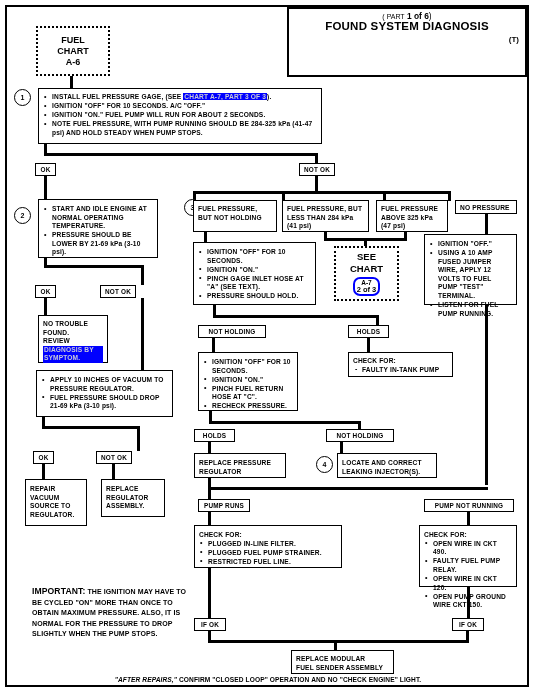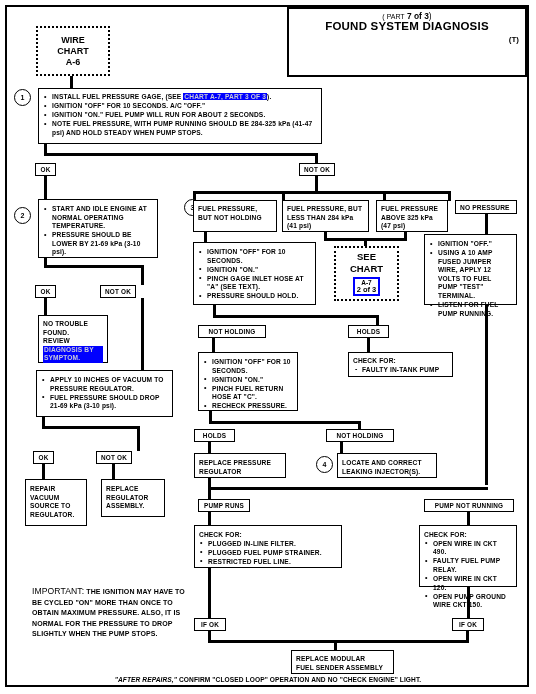--- a/index.html
+++ b/index.html
@@ -49,41 +49,41 @@
 
   
   .hl{background:#0000ff;color:#c8c8d8;padding:0 1px;}
   .hlbox{border:2px solid #0000ff;display:inline-block;padding:0 2px;line-height:8px;}
 
   .fromchart{font-size:9px;font-weight:bold;line-height:11px;}
 
   .seechart{font-size:9.5px;font-weight:bold;line-height:12px;}
 
   .important{position:absolute;font-size:7px;line-height:10.6px;font-weight:bold;letter-spacing:.1px;}
-  .important .hd{font-size:8.6px;font-weight:normal;}
+  .important .hd{font-size:8.6px;font-weight:bold;}
 
   .footer{position:absolute;font-size:6.6px;font-weight:bold;text-align:center;width:100%;letter-spacing:.1px;}
   .footer i{font-style:italic;}
 </style>
 </head>
 <body>
 
 <div id="page">
   <div class="frame"></div>
 
   <div class="abs titleblock" style="left:287px;top:7px;width:240px;height:70px;">
     <div class="t2">
-      <span class="sm">( </span><span class="sm">PART</span> <b>7 of 3</b><span>)</span>
+      <span class="sm">( </span><span class="sm">PART</span> <b>1 of 6</b><span>)</span>
     </div>
     <div class="t3">FOUND SYSTEM DIAGNOSIS</div>
     <div class="t4">(T)</div>
   </div>
 
   <div class="abs dotted" style="left:36px;top:26px;width:74px;height:50px;">
-    <div class="fromchart">WIRE</div>
+    <div class="fromchart">FUEL</div>
     <div class="fromchart">CHART</div>
     <div class="fromchart sub">A-6</div>
   </div>
 
   <div class="ln" style="left:70px;top:76px;width:3px;height:13px;"></div>
 
   <div class="circ" style="left:14px;top:89px;">1</div>
   <div class="abs box" style="left:38px;top:88px;width:284px;height:56px;padding-top:4px;">
     <ul class="bl">
       <li><span>INSTALL FUEL PRESSURE GAGE, (SEE </span><span class="hl">CHART A-7, PART 3 OF 3</span><span>).</span></li>
@@ -170,21 +170,21 @@
   </div>
 
   <div class="ln" style="left:324px;top:232px;width:3px;height:8px;"></div>
   <div class="ln" style="left:404px;top:232px;width:3px;height:8px;"></div>
   <div class="ln" style="left:324px;top:238px;width:83px;height:3px;"></div>
   <div class="ln" style="left:364px;top:238px;width:3px;height:9px;"></div>
 
   <div class="abs dotted" style="left:334px;top:246px;width:65px;height:55px;">
     <div class="seechart">SEE</div>
     <div class="seechart">CHART</div>
-    <div class="hlbox" style="margin-top:2px;text-align:center;">
+    <div class="hlbox" style="margin-top:2px;text-align:center;border-radius:7px;">
       <div style="font-size:6.5px;font-weight:bold;color:#000;">A-7</div>
       <div style="font-size:7.5px;font-weight:bold;color:#000;margin-top:-1px;">2 of 3</div>
     </div>
   </div>
 
   <div class="ln" style="left:485px;top:214px;width:3px;height:20px;"></div>
   <div class="abs box" style="left:424px;top:234px;width:93px;height:71px;padding-top:5px;">
     <ul class="bl">
       <li>IGNITION "OFF."</li>
       <li>USING A 10 AMP FUSED JUMPER WIRE, APPLY 12 VOLTS TO FUEL PUMP "TEST" TERMINAL.</li>

